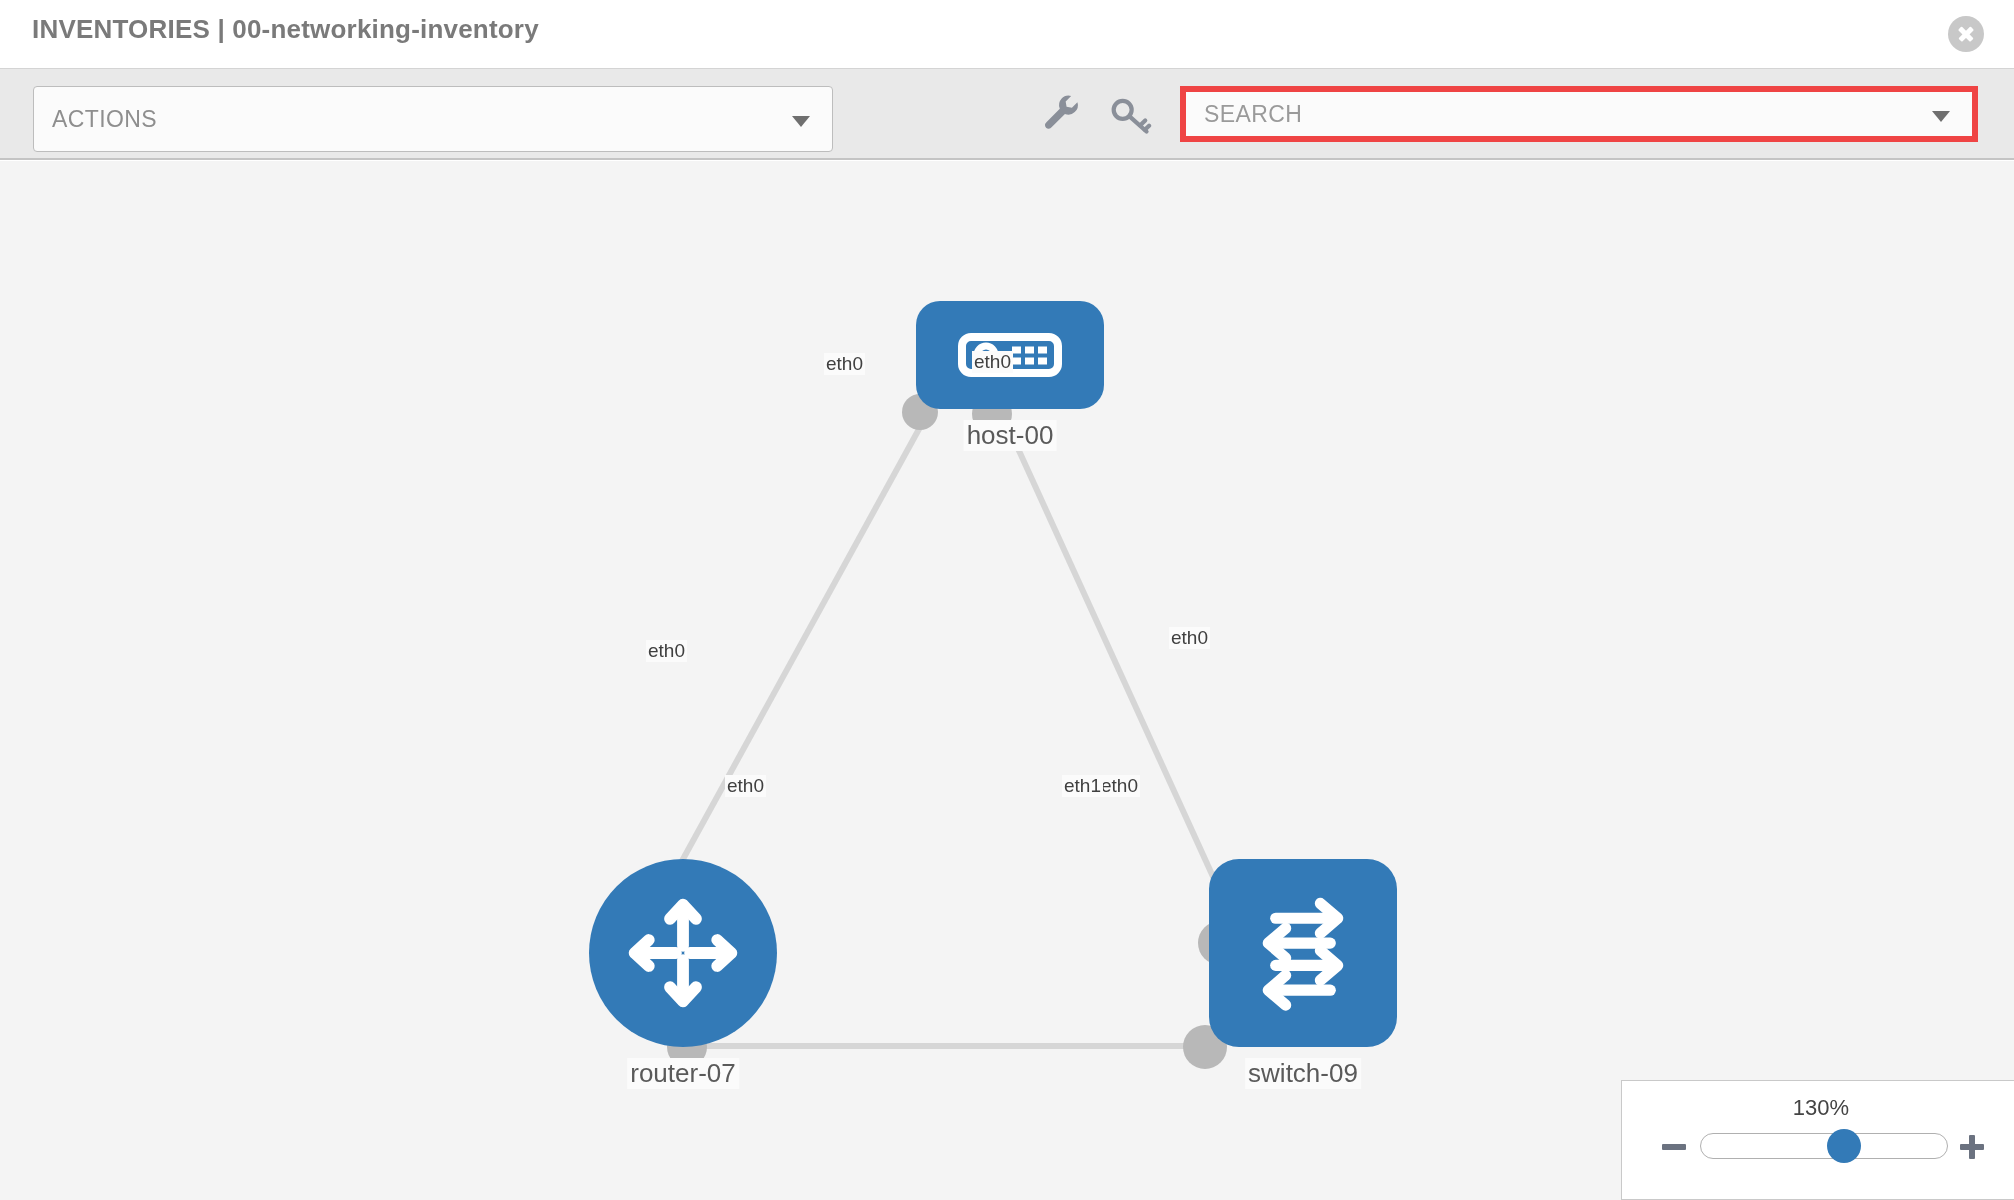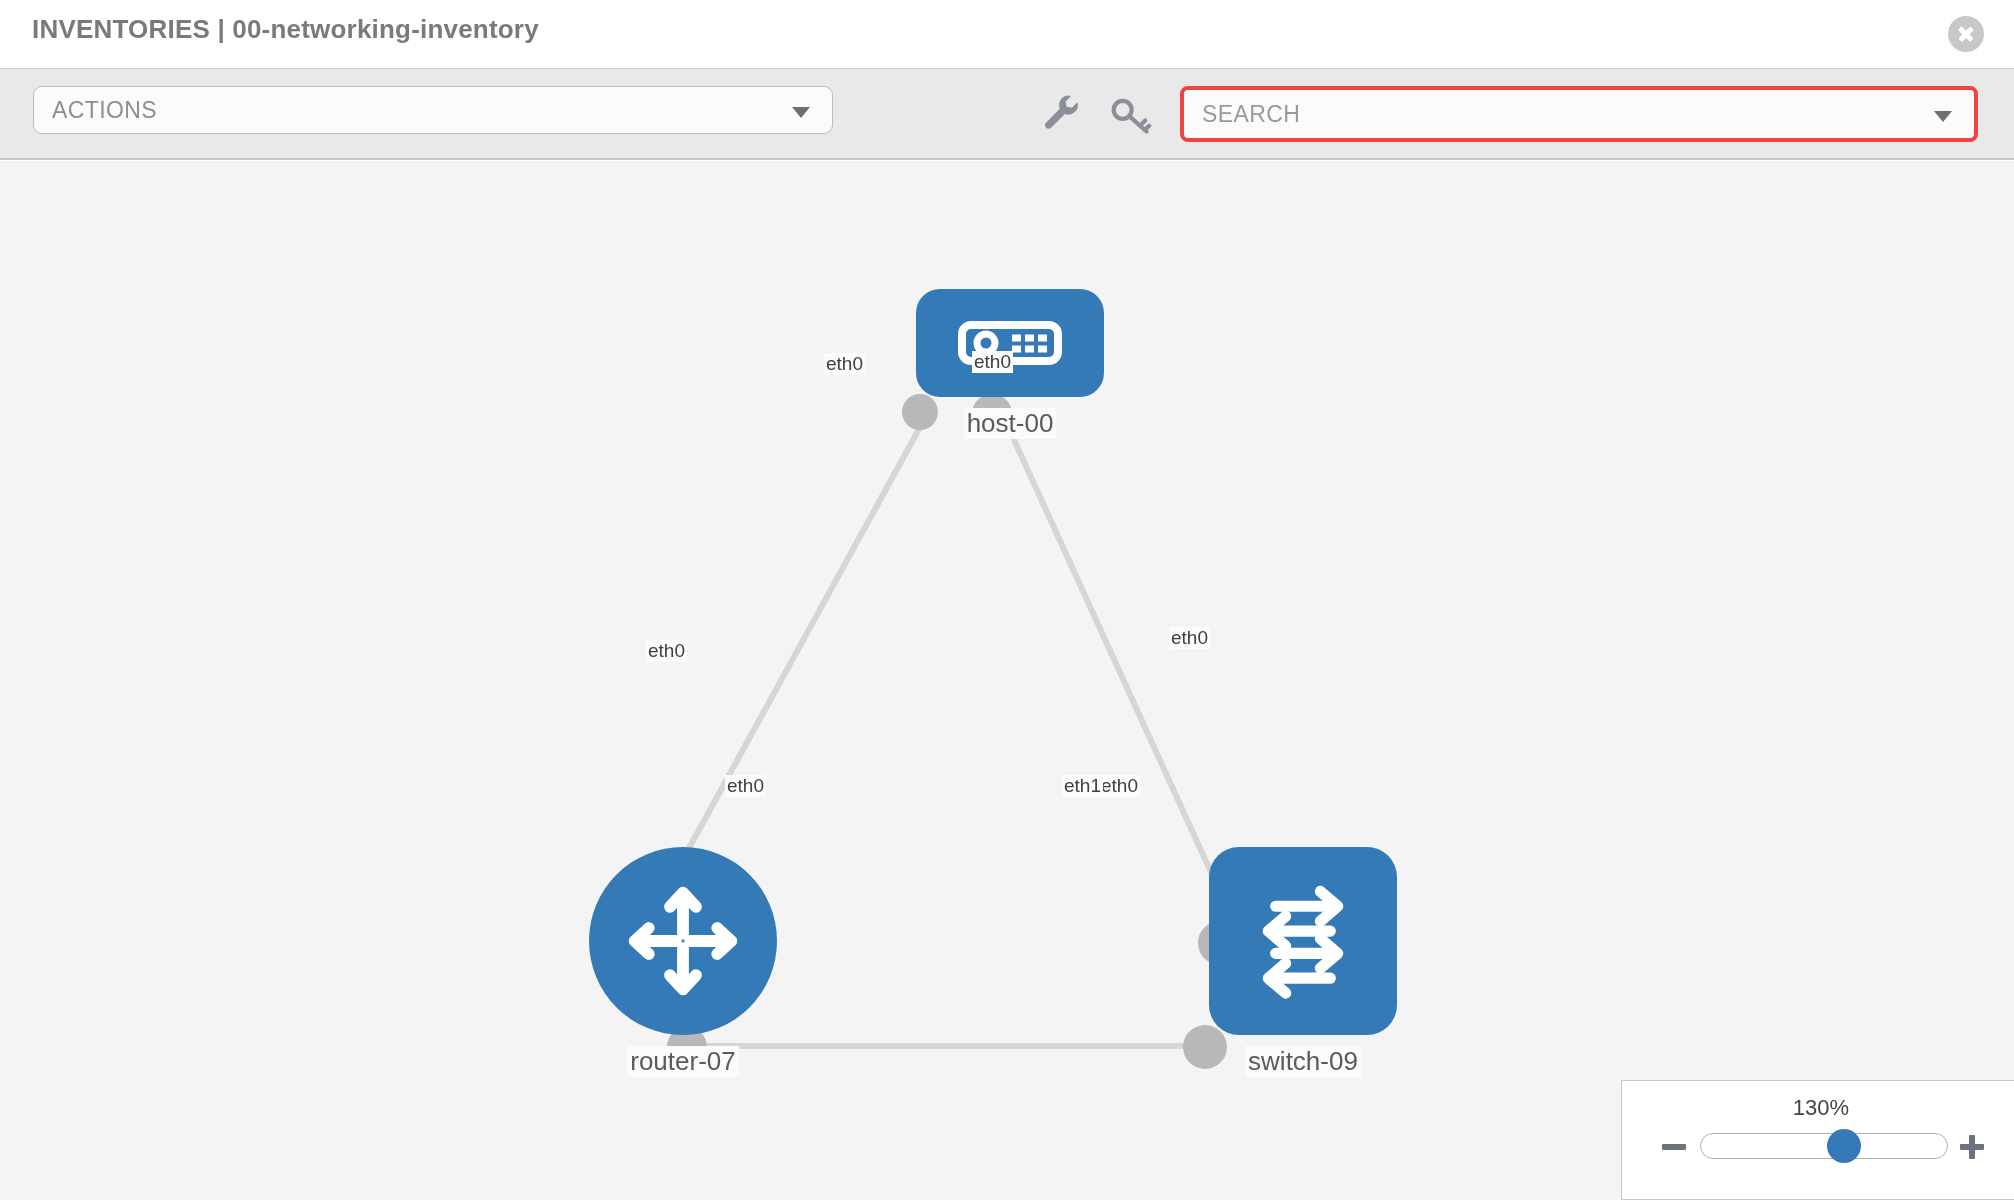--- a/index.html
+++ b/index.html
@@ -35,22 +35,22 @@
 
   
   .toolbar {
     position: absolute; left: 0; top: 68px; width: 2014px; height: 92px;
     background: #e9e9e9;
     border-top: 1px solid #d4d4d4;
     border-bottom: 2px solid #c4c4c4;
   }
   .actions-select {
     position: absolute; left: 33px; top: 17px;
-    width: 800px; height: 48px;
-    background: #fbfbfb; border: 1px solid #bdbdbd; border-radius: 9px;
+    width: 800px; height: 66px;
+    background: #fbfbfb; border: 1px solid #bdbdbd; border-radius: 4px;
     cursor: pointer;
   }
   .actions-select .label {
     position: absolute; left: 18px; top: 50%; transform: translateY(-50%);
     font-size: 23px; color: #8e8e8e; letter-spacing: 0.4px;
   }
   .caret {
     position: absolute; right: 22px; top: 50%;
     width: 0; height: 0; margin-top: -3px;
     border-left: 9px solid transparent;
@@ -62,21 +62,21 @@
     position: absolute; top: 24px; width: 44px; height: 44px;
     cursor: pointer; color: #8a8f99;
   }
   .tool-icon svg { width: 100%; height: 100%; display: block; }
   .tool-wrench { left: 1040px; }
   .tool-key    { left: 1108px; }
 
   .search-box {
     position: absolute; left: 1180px; top: 17px;
     width: 798px; height: 56px;
-    background: #fbfbfb; border: 4px solid #ef4444; border-radius: 8px;
+    background: #fbfbfb; border: 6px solid #ef4444; border-radius: 0;
     cursor: text;
   }
   .search-box .label {
     position: absolute; left: 18px; top: 50%; transform: translateY(-50%);
     font-size: 23px; color: #9a9a9a; letter-spacing: 0.4px;
   }
 
   
   .canvas {
     position: absolute; left: 0; top: 161px; width: 2014px; height: 1039px;
@@ -84,21 +84,21 @@
   }
   .topology { position: absolute; left: 0; top: 0; width: 2014px; height: 1039px; }
   .topology svg.edges { position: absolute; left: 0; top: 0; width: 2014px; height: 1039px; }
 
   
   .connector {
     position: absolute; border-radius: 50%; background: #b8b8b8;
   }
 
   
-  .node { position: absolute; }
+  .node { position: absolute; margin-top: 12px; }
   .node-shape {
     position: absolute; left: 0; top: 0;
     background: #337ab7;
     display: flex; align-items: center; justify-content: center;
     cursor: pointer;
   }
   .node-shape svg { display: block; }
   .node-label {
     position: absolute; white-space: nowrap;
     font-size: 26px; color: #5a5a5a;

